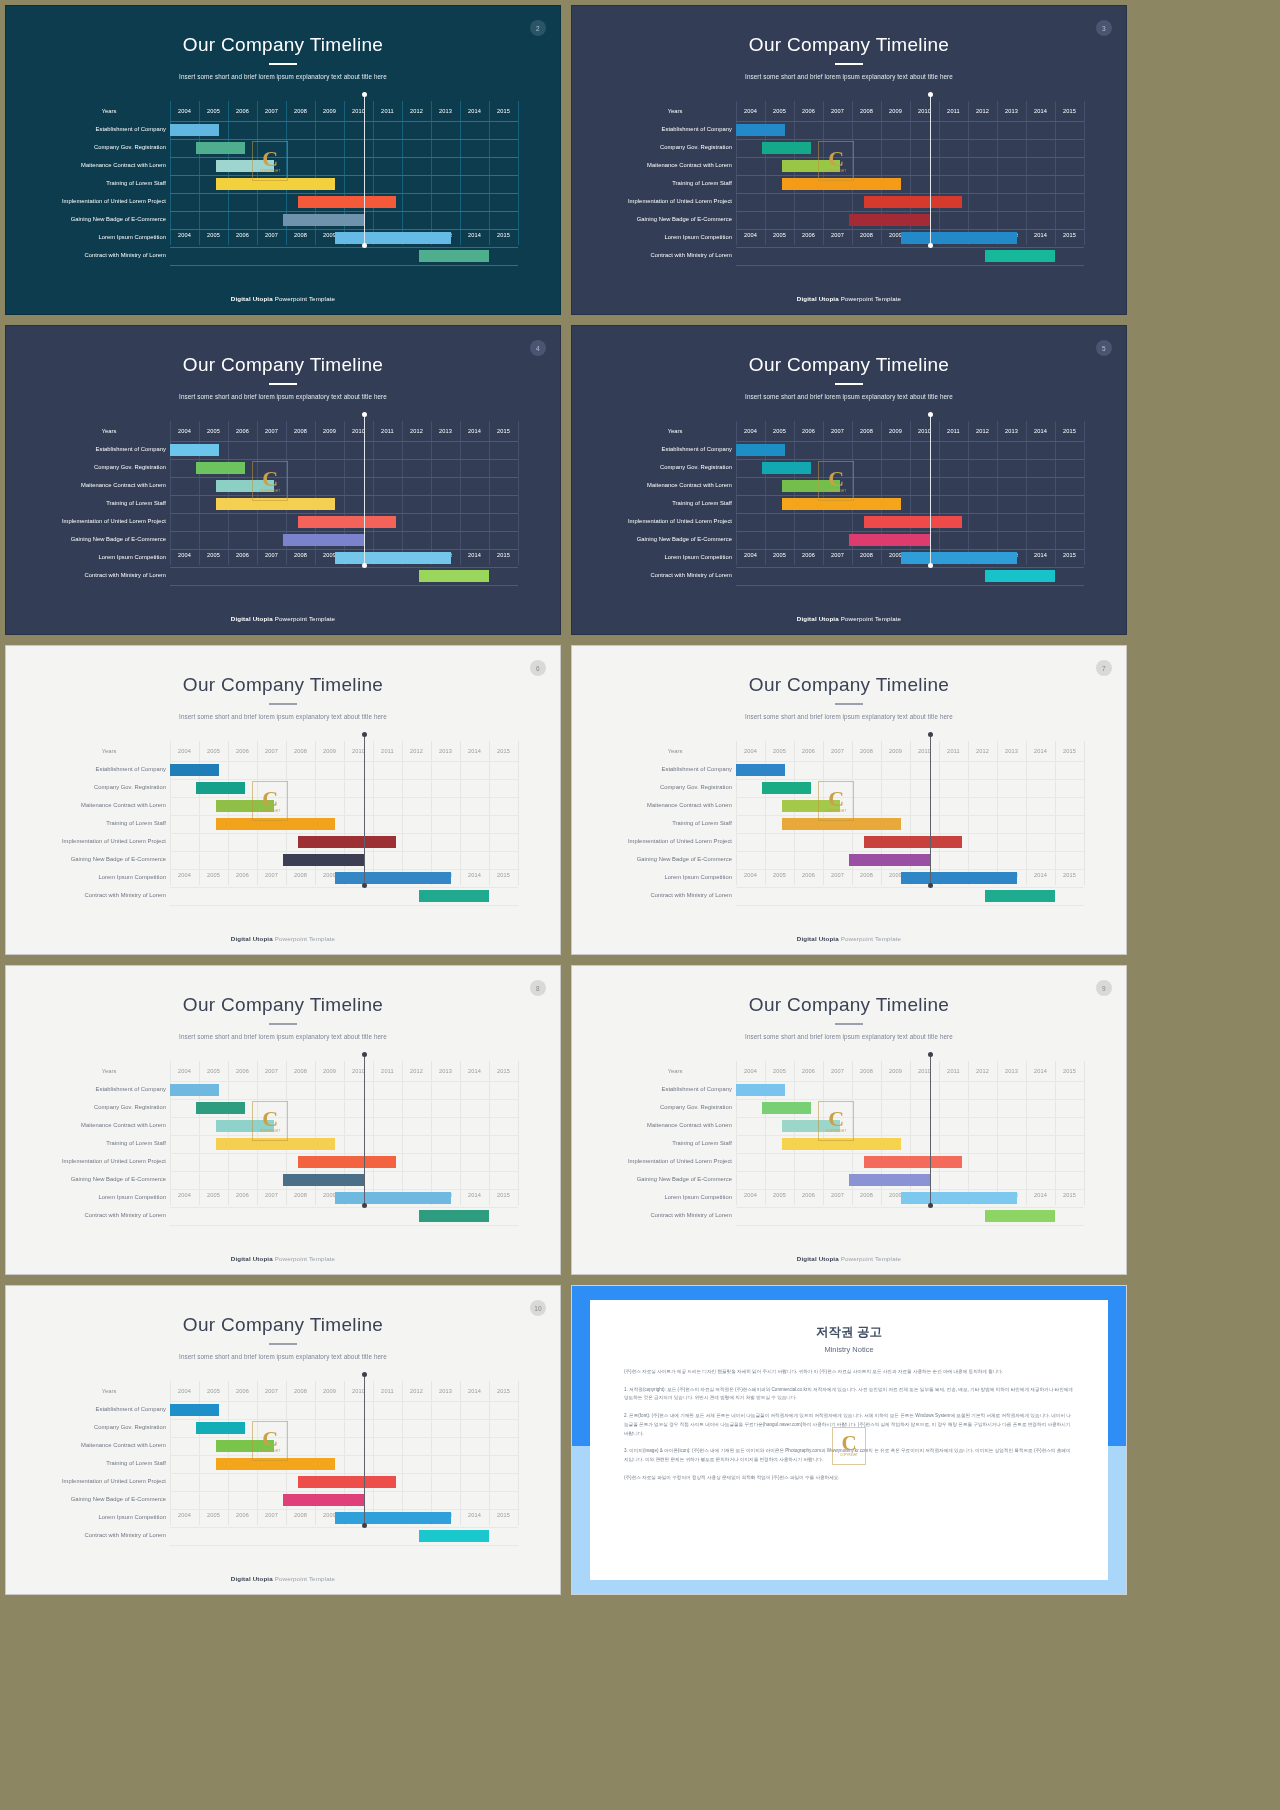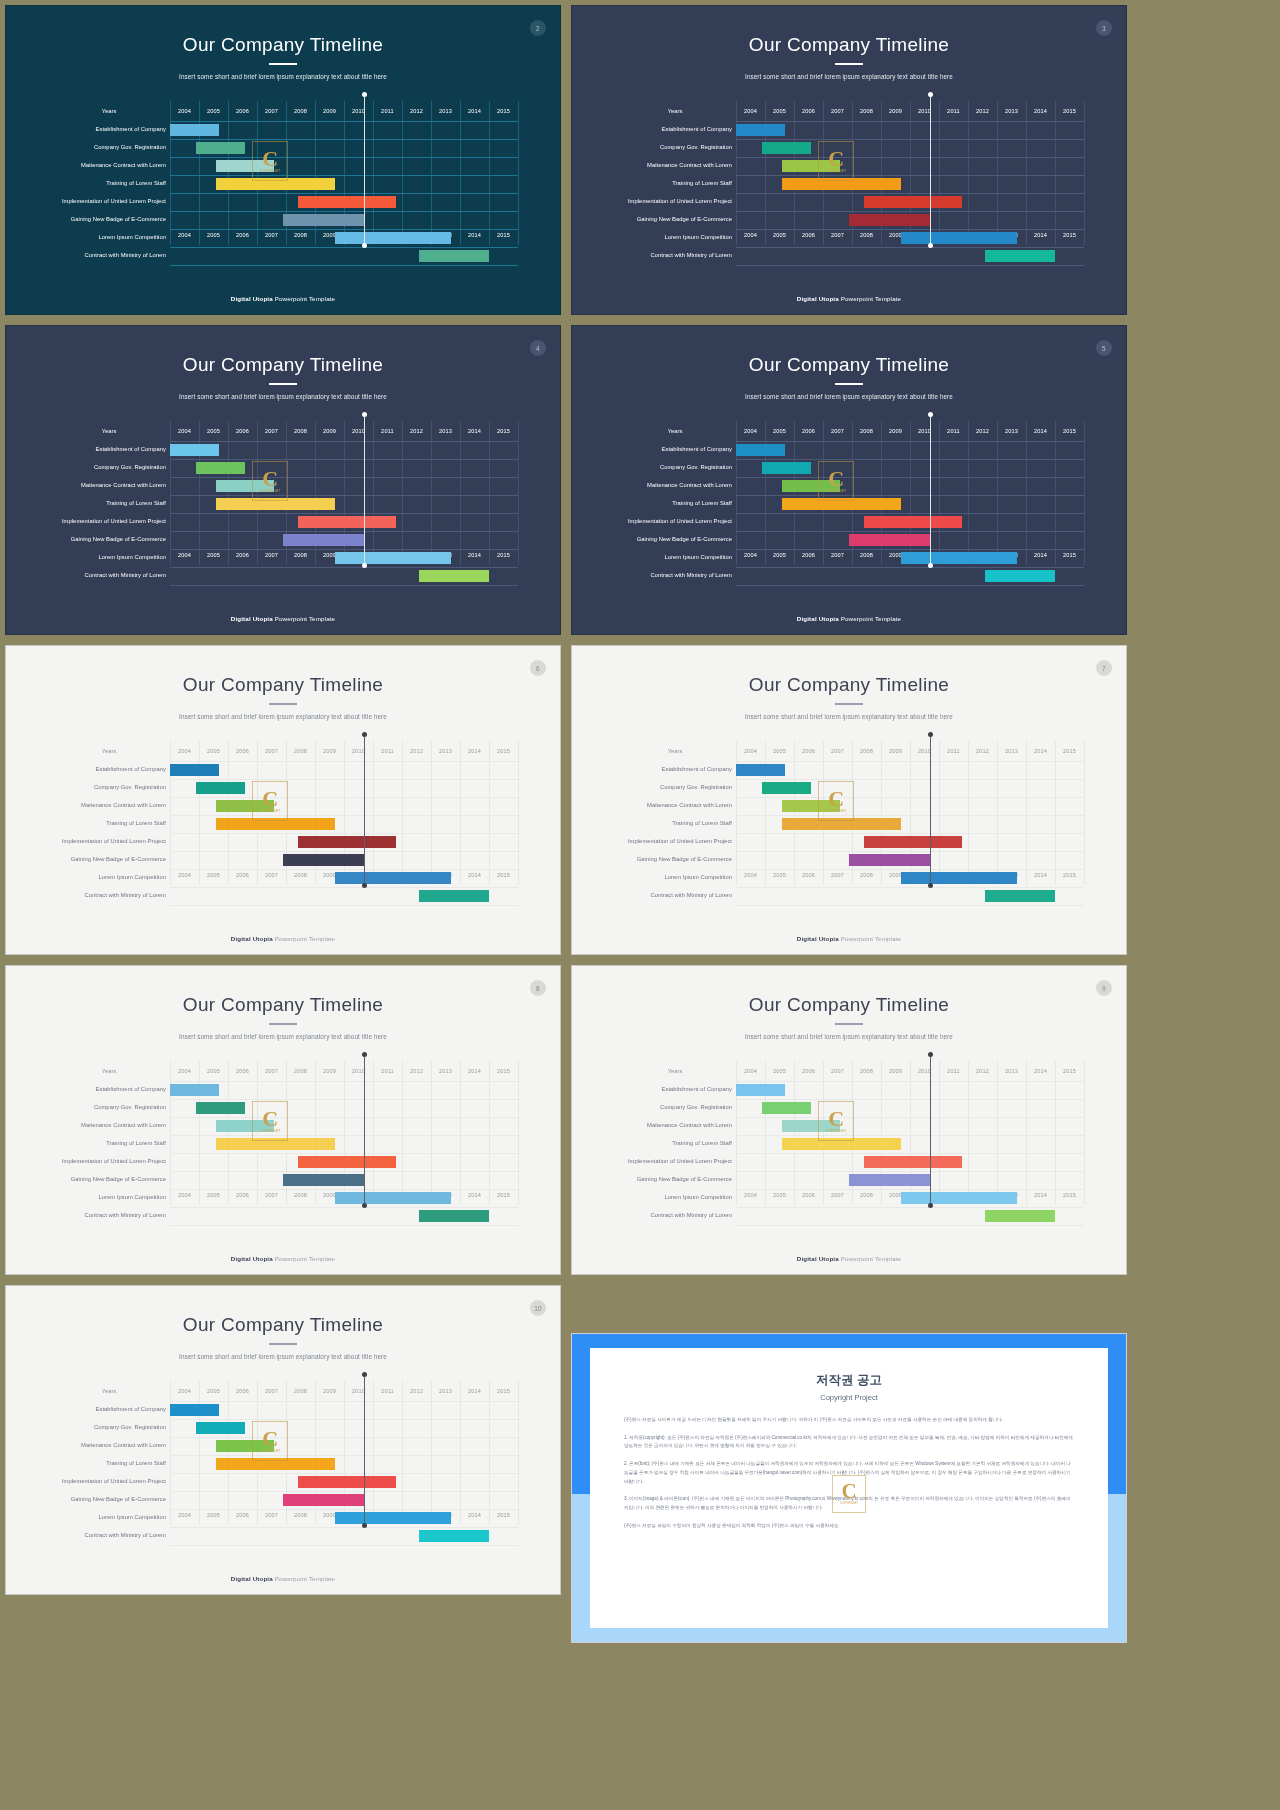--- a/index.html
+++ b/index.html
@@ -21,21 +21,21 @@
   }
   .slide {
     position: relative;
     width: 556px; height: 310px;
     overflow: hidden;
     border: 1px solid rgba(0,0,0,0.18);
   }
   .slide.dark-teal { background: #0d3c4e; }
   .slide.dark-navy { background: #333d55; }
   .slide.light     { background: #f4f4f2; }
-  .slide.copyright { background: #ffffff; margin-top: 48px; }
+  .slide.copyright { background: #ffffff; }
 
   
   .badge {
     position: absolute; top: 14px; right: 14px;
     width: 16px; height: 16px; border-radius: 50%;
     display: flex; align-items: center; justify-content: center;
     font-size: 6.5px; letter-spacing: .2px;
   }
   .dark-teal .badge { background: #2a5567; color: #a9c4cf; }
   .dark-navy .badge { background: #4a5571; color: #b7bfd2; }
@@ -946,21 +946,21 @@
         </div>
       </div>
       <div class="foot"><b>Digital Utopia</b><span> Powerpoint Template</span></div>
     </div>
     <div class="slide copyright">
       <div class="cp-outer">
         <div class="cp-lower"></div>
       </div>
       <div class="cp-card">
         <div class="cp-title">저작권 공고</div>
-        <div class="cp-subtitle">Copyright Project</div>
+        <div class="cp-subtitle">Ministry Notice</div>
         <div class="cp-body">
           <div class="cp-p">(주)현스 자료실 사이트가 제공 드리는 디자인 템플릿을 자세히 읽어 주시기 바랍니다. 귀하가 이 (주)현스 자료실 사이트의 모든 사진과 자료를 사용하는 순간 아래 내용에 동의하게 됩니다.</div>
           <div class="cp-p">1. 저작권(copyright): 모든 (주)현스의 자료실 저작권은 (주)현스페이퍼와 Commercial.co.kr의 저작자에게 있습니다. 사전 승인없이 자료 전체 또는 일부를 복제, 전송, 배포, 기타 방법에 의하여 타인에게 제공하거나 타인에게 양도하는 것은 금지되어 있습니다. 위반시 관계 법령에 의거 처벌 받으실 수 있습니다.</div>
           <div class="cp-p">2. 폰트(font): (주)현스 내에 기재된 모든 서체 폰트는 네이버 나눔글꼴이 저작권자에게 있으며 저작권자에게 있습니다. 서체 이하의 모든 폰트는 Windows System에 포함된 기본적 서체로 저작권자에게 있습니다. 네이버 나눔글꼴 폰트가 없으실 경우 직접 사이트 네이버 나눔글꼴을 무료다운(hangul.naver.com)하여 사용하시기 바랍니다. (주)현스의 실제 작업하지 않으므로, 이 경우 해당 폰트를 구입하시거나 다른 폰트로 변경하여 사용하시기 바랍니다.</div>
           <div class="cp-p">3. 이미지(image) &amp; 아이콘(icon): (주)현스 내에 기재된 모든 이미지와 아이콘은 Photography.com과 Wwwynoteny.kr.com의 는 유료 혹은 무료이미지 저작권자에게 있습니다. 이미지는 상업적인 목적으로 (주)현스의 홈페이지입니다. 이와 관련된 문제는 귀하가 별도로 문의하거나 이미지를 변경하여 사용하시기 바랍니다.</div>
           <div class="cp-p">(주)현스 자료실 파일이 수정되어 정상적 사용상 문제없이 최적화 작업이 (주)현스 파일이 수를 사용하세요.</div>
         </div>
         <div class="cp-wm">
           <span class="wm-c">C</span>
           <span class="wm-t">COPYRIGHT</span>

